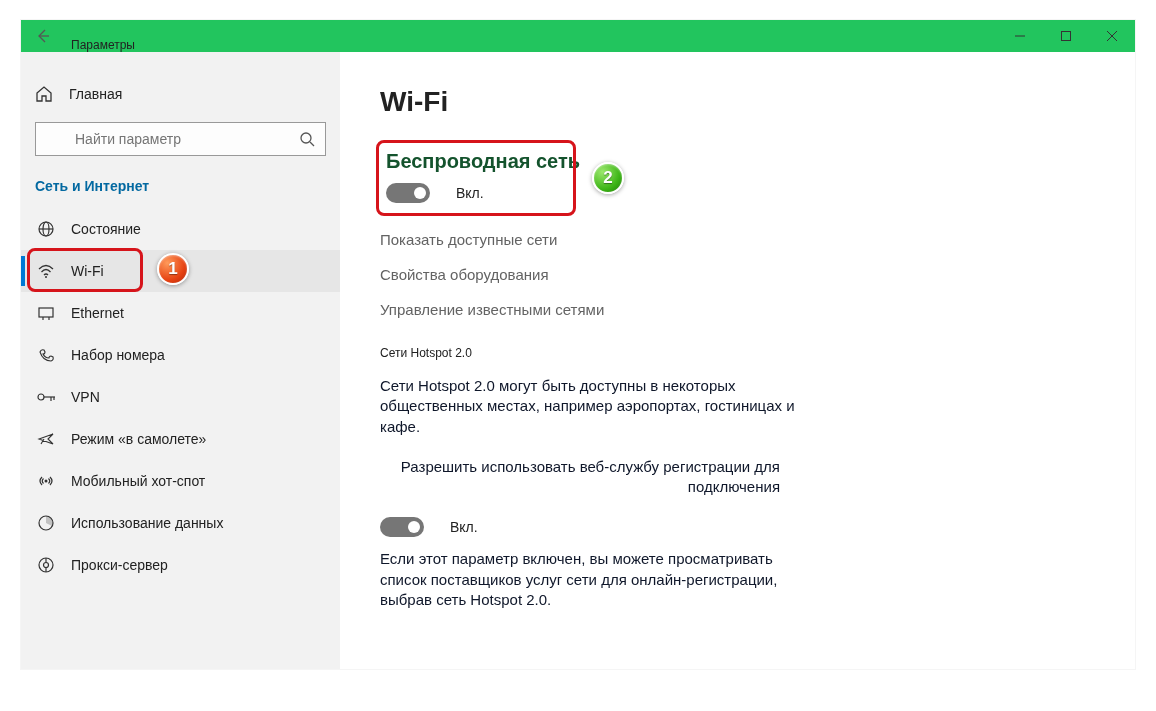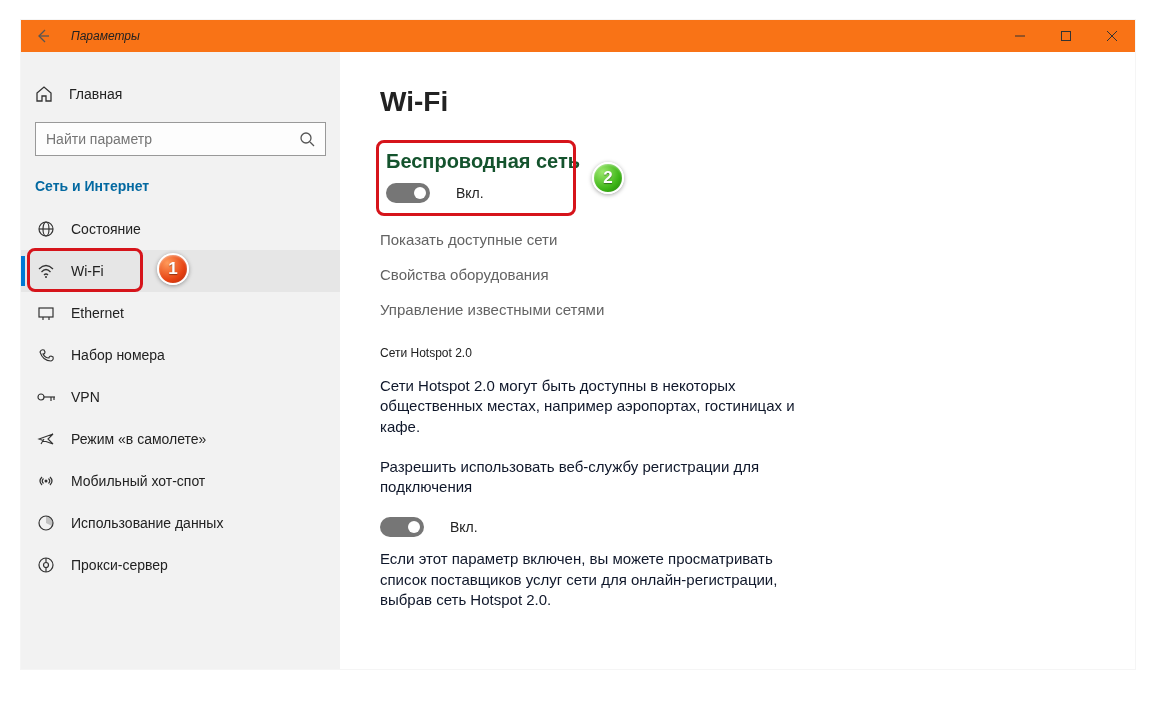--- a/index.html
+++ b/index.html
@@ -1,31 +1,31 @@
 <!DOCTYPE html>
 <html><head>
   <meta charset="utf-8">
   <style>
     * { margin: 0; padding: 0; box-sizing: border-box; font-family: "Segoe UI", sans-serif; }
     body { background: #ffffff; width: 1156px; height: 711px; overflow: hidden; }
     .outer-shadow { width: 1156px; height: 711px; padding: 19px 20px 41px 20px; background: #fff; }
     .window { width: 1116px; height: 651px; background: #ffffff; position: relative; display: flex; flex-direction: column; border: 1px solid rgba(0,0,0,0.04); }
-    .titlebar { height: 32px; display: flex; align-items: center; position: relative; background: #f97316; font-style: italic; }
+    .titlebar { height: 32px; display: flex; align-items: flex-end; position: relative; background: #22c55e; }
     .titlebar .back { width: 44px; height: 32px; display: flex; align-items: center; justify-content: center; color: #666; }
     .titlebar .title { font-size: 12px; color: #222; margin-left: 6px; }
     .win-controls { position: absolute; right: 0; top: 0; display: flex; }
     .win-btn { width: 46px; height: 32px; display: flex; align-items: center; justify-content: center; color: #333; font-size: 10px; }
     .win-btn svg { stroke: #333; }
     .main { flex: 1; display: flex; overflow: hidden; }
     .sidebar { width: 319px; background: #f2f2f2; padding: 10px 0 0 0; }
     .home-row { display: flex; align-items: center; height: 40px; padding: 0 14px; margin: 12px 0 8px 0; }
     .home-row .icon-slot { width: 34px; display: flex; align-items: center; }
     .home-row .label { font-size: 14px; color: #222; }
     .searchbox { margin: 6px 14px 18px 14px; height: 34px; border: 1px solid #999; background: #fdfdfd; display: flex; align-items: center; padding: 0 10px; }
-    .searchbox input { flex: 1; border: none; outline: none; background: transparent; font-size: 14px; color: #666; }
+    .searchbox input { flex: 1; border: none; outline: none; background: transparent; font-size: 14px; color: #666; margin-left: 29px; }
     .searchbox .sicon { color: #555; }
     .section-header { font-size: 14px; font-weight: 600; color: #0369a1; padding: 4px 14px 14px 14px; }
     .nav-item { display: flex; align-items: center; height: 42px; padding: 0 16px; position: relative; }
     .nav-item .icon-slot { width: 34px; display: flex; align-items: center; color: #333; }
     .nav-item .label { font-size: 14px; color: #222; }
     .nav-item.selected { background: #e6e6e6; }
     .nav-item.selected::before { content: ""; position: absolute; left: 0; top: 6px; bottom: 6px; width: 4px; background: #0078d4; }
     .highlight-red { border: 3px solid #d6141b; border-radius: 8px; position: absolute; pointer-events: none; }
     .badge { width: 32px; height: 32px; border-radius: 50%; background: radial-gradient(circle at 30% 28%, #ff9a5a, #e64212 62%, #b0260a 100%); border: 2px solid #fff; box-shadow: 0 1px 4px rgba(0,0,0,0.35), inset 0 1px 2px rgba(255,255,255,0.4); color: #fff; font-weight: 700; display: flex; align-items: center; justify-content: center; position: absolute; font-size: 17px; text-shadow: 0 1px 1px rgba(0,0,0,0.4); }
     .badge.green { background: radial-gradient(circle at 30% 28%, #9be86d, #3db516 62%, #1e7a07 100%); }
@@ -222,21 +222,21 @@
           <div class="highlight-red" style="left:-4px; top:-4px; width:200px; height:76px;"></div>
           <div class="badge green" style="left:212px; top:18px;">2</div>
         </div>
 
         <div class="link-item">Показать доступные сети</div>
         <div class="link-item">Свойства оборудования</div>
         <div class="link-item">Управление известными сетями</div>
 
         <div class="h2-section">Сети Hotspot 2.0</div>
         <div class="body-text">Сети Hotspot 2.0 могут быть доступны в некоторых общественных местах, например аэропортах, гостиницах и кафе.</div>
-        <div class="body-text" style="max-width:400px;">Разрешить использовать веб-службу регистрации для подключения</div>
+        <div class="body-text" style="max-width:400px;text-align:right;">Разрешить использовать веб-службу регистрации для подключения</div>
         <div class="toggle-row">
           <div class="toggle">
               <div class="knob"></div>
             </div>
           <div class="toggle-label">Вкл.</div>
         </div>
         <div class="body-text">Если этот параметр включен, вы можете просматривать список поставщиков услуг сети для онлайн-регистрации, выбрав сеть Hotspot 2.0.</div>
       </div>
     </div>
   </div>

